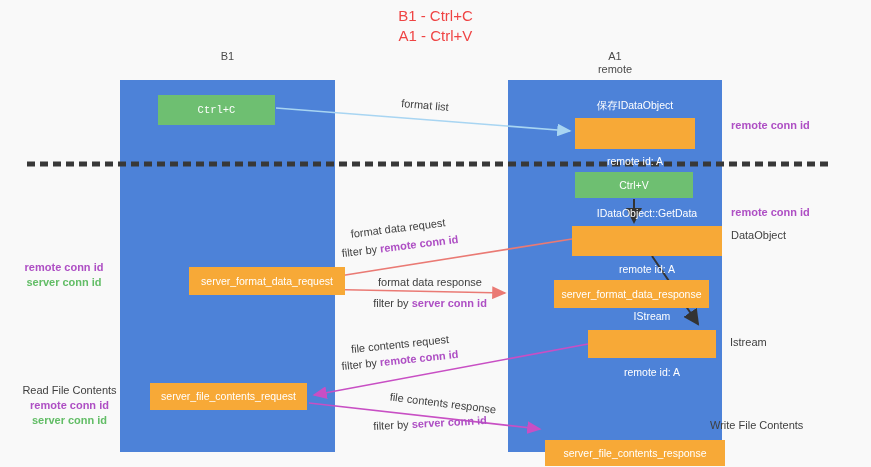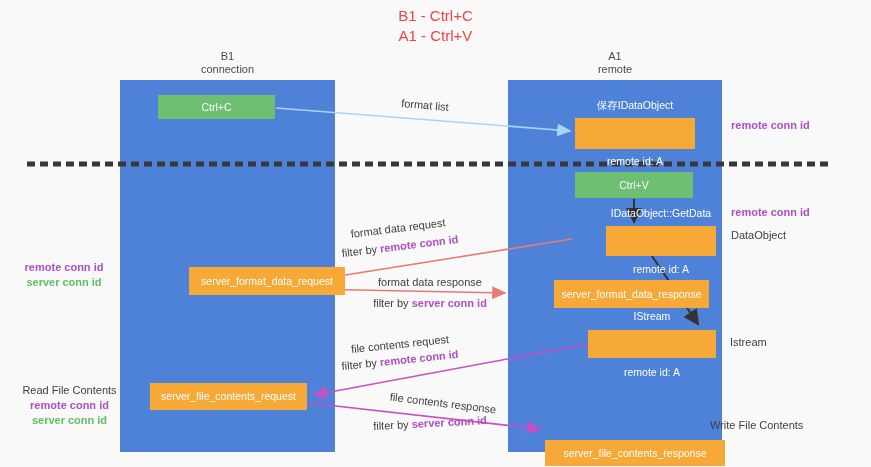--- a/index.html
+++ b/index.html
@@ -48,21 +48,20 @@
 
 <div class="canvas">
 
   <div class="abs title">
     <div>B1 - Ctrl+C</div>
     <div>A1 - Ctrl+V</div>
   </div>
 
   <div class="abs col-header" style="left:120px;top:50px;width:215px;">
     <div>B1</div>
-    <div>connection</div>
   </div>
   <div class="abs col-header" style="left:508px;top:50px;width:214px;">
     <div>A1</div>
     <div>remote</div>
   </div>
 
   <div class="abs lifeline" style="left:120px;top:80px;width:215px;height:372px;"></div>
   <div class="abs lifeline" style="left:508px;top:80px;width:214px;height:372px;"></div>
 
   <svg class="overlay" width="871" height="467" viewBox="0 0 871 467">
@@ -91,42 +90,42 @@
 
     <line x1="572" y1="239" x2="314" y2="280" stroke="#ea7a74" stroke-width="1.6" marker-end="url(#mSalmon)"></line>
 
     <line x1="309" y1="289" x2="505" y2="293" stroke="#ea7a74" stroke-width="1.6" marker-end="url(#mSalmon)"></line>
 
     <line x1="588" y1="344" x2="314" y2="395" stroke="#c84fc4" stroke-width="1.6" marker-end="url(#mMagenta)"></line>
 
     <line x1="309" y1="403" x2="540" y2="429" stroke="#c84fc4" stroke-width="1.6" marker-end="url(#mMagenta)"></line>
   </svg>
 
-  <div class="abs node green" style="left:158px;top:95px;width:117px;height:24px;">
+  <div class="abs node green" style="left:158px;top:95px;width:117px;height:30px;font-family:Liberation Mono, monospace;">
     <span>Ctrl+C</span>
   </div>
 
   <div class="abs node orange" style="left:152px;top:267px;width:156px;height:28px;margin-left:37px;">
     <span>server_format_data_request</span>
   </div>
 
   <div class="abs node orange" style="left:150px;top:383px;width:157px;height:27px;">
     <span>server_file_contents_request</span>
   </div>
 
   <div class="abs node orange" style="left:575px;top:118px;width:120px;height:31px;">
     <span>保存IDataObject</span>
     <span>remote id: A</span>
   </div>
 
   <div class="abs node green" style="left:575px;top:172px;width:118px;height:26px;">
     <span>Ctrl+V</span>
   </div>
 
-  <div class="abs node orange" style="left:572px;top:226px;width:110px;height:30px;margin-left:34px;">
+  <div class="abs node orange" style="left:572px;top:226px;width:150px;height:30px;">
     <span>IDataObject::GetData</span>
     <span>remote id: A</span>
   </div>
 
   <div class="abs node orange" style="left:510px;top:280px;width:155px;height:28px;margin-left:44px;">
     <span>server_format_data_response</span>
   </div>
 
   <div class="abs node orange" style="left:588px;top:330px;width:128px;height:28px;">
     <span>IStream</span>

